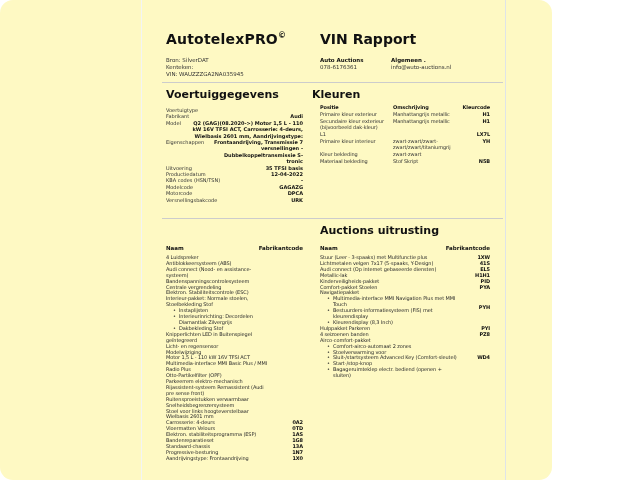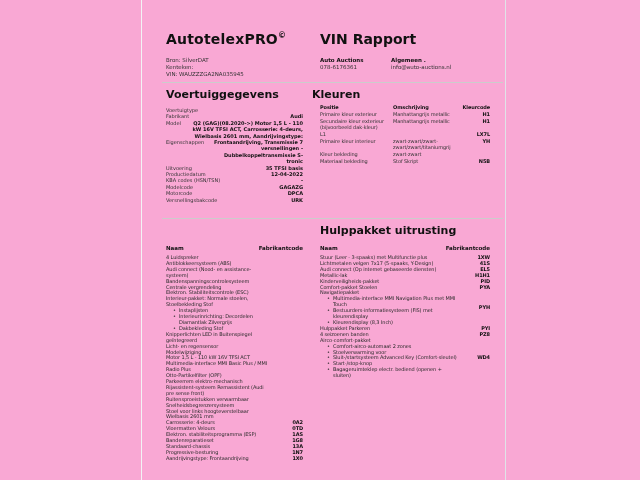--- a/index.html
+++ b/index.html
@@ -1,17 +1,17 @@
 <!DOCTYPE html>
 <html><head>
 <meta charset="utf-8">
 <style>
   html,body{margin:0;padding:0;background:#ffffff;}
-  .screen{position:relative;width:640px;height:480px;background:#f9a8d4;overflow:hidden;
-          font-family:"DejaVu Sans","Liberation Sans",sans-serif;color:#222;}
+  .screen{position:relative;width:552px;height:480px;background:#fef9c3;overflow:hidden;
+          font-family:"DejaVu Sans","Liberation Sans",sans-serif;color:#222;border-radius:13px;}
   .edge{position:absolute;top:0;height:480px;width:1px;}
   .edge-left{left:141px;background:#f2f4f5;}
   .edge-right{left:505px;background:#dfe4e7;}
 
   .brand{position:absolute;left:166px;top:31px;font-size:14px;font-weight:bold;color:#111;letter-spacing:.2px;}
   .brand sup{font-size:8px;}
   .doc-title{position:absolute;left:320px;top:31px;font-size:14px;font-weight:bold;color:#111;text-align:center;}
 
   .meta{position:absolute;top:57px;font-size:5.5px;line-height:7px;color:#333;}
   .meta-left{left:166px;width:150px;}
@@ -163,21 +163,21 @@
         <div class="kl-row">
           <div class="kl-pos">Materiaal bekleding</div>
           <div class="kl-oms">Stof Skript</div>
           <div class="kl-code">N5B</div>
         </div>
       </div>
   </div>
 
   <div class="hr hr2"></div>
 
-  <div class="sec-title t-opt">Hulppakket uitrusting</div>
+  <div class="sec-title t-opt">Auctions uitrusting</div>
 
   <div class="eq-head eq-head-std">
     <span>Naam</span>
     <span>Fabrikantcode</span>
   </div>
   <div class="eq-head eq-head-opt">
     <span>Naam</span>
     <span>Fabrikantcode</span>
   </div>
 

